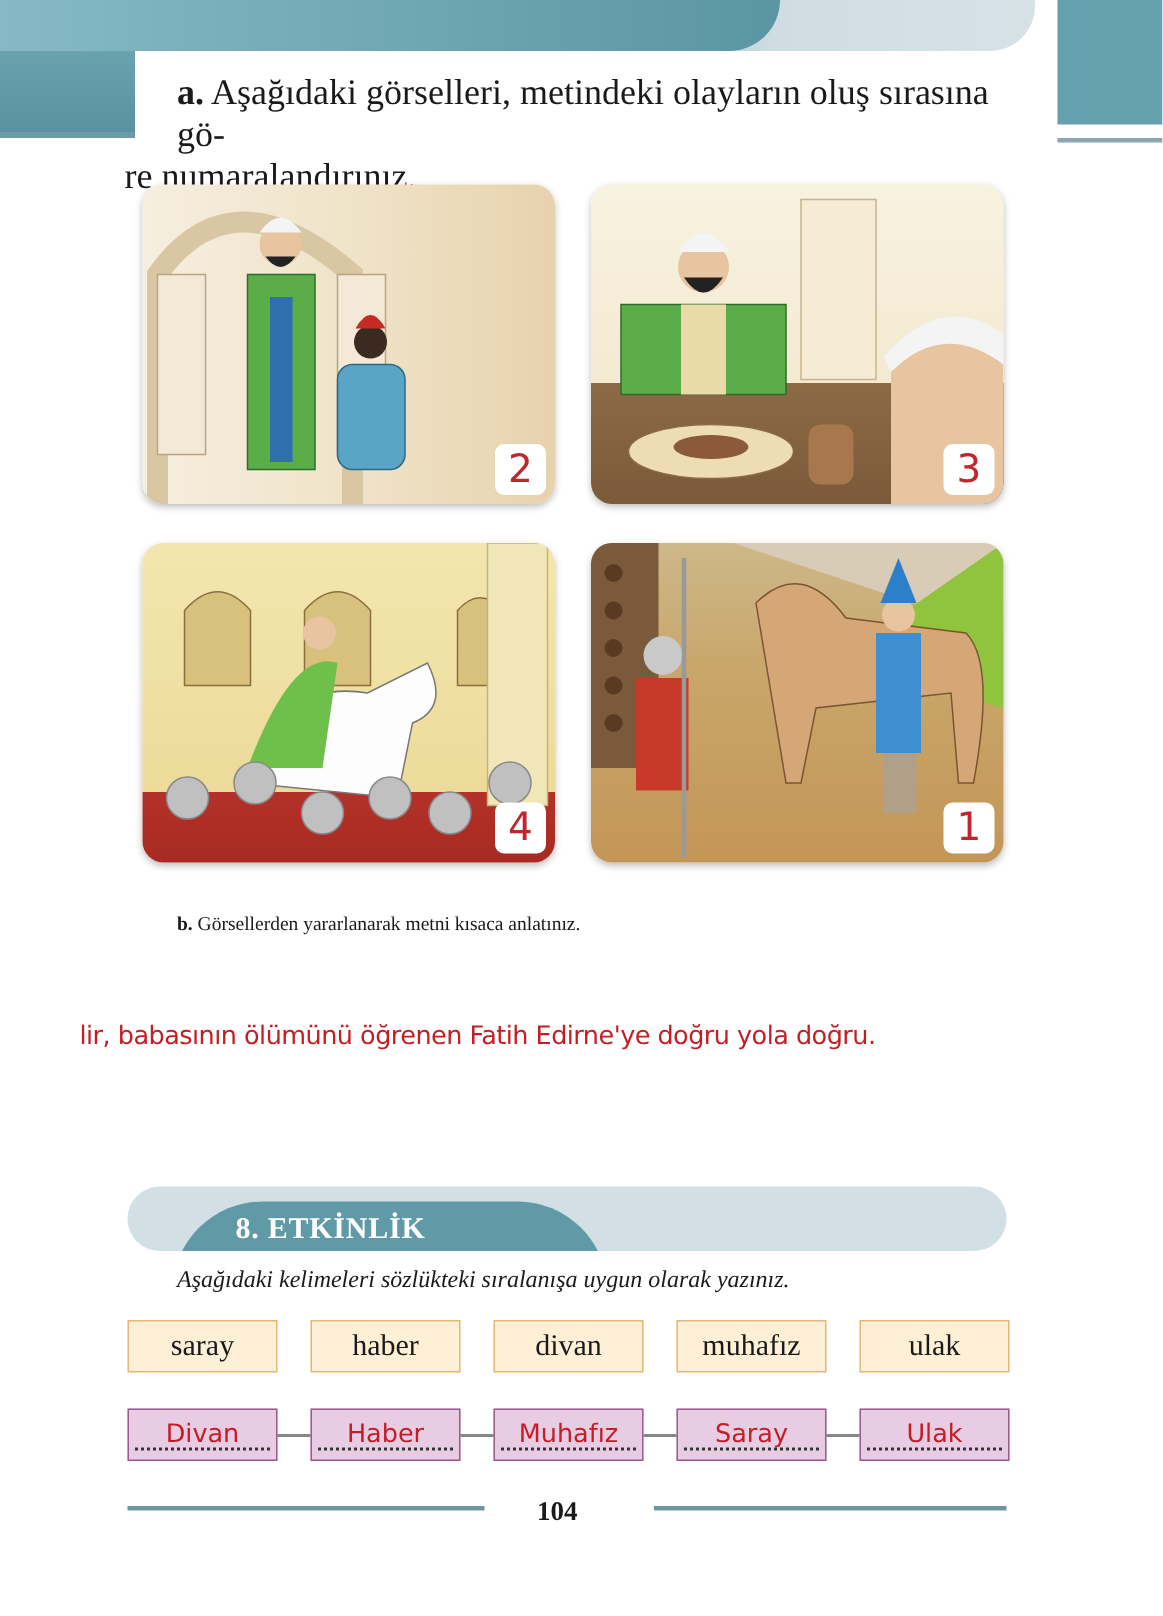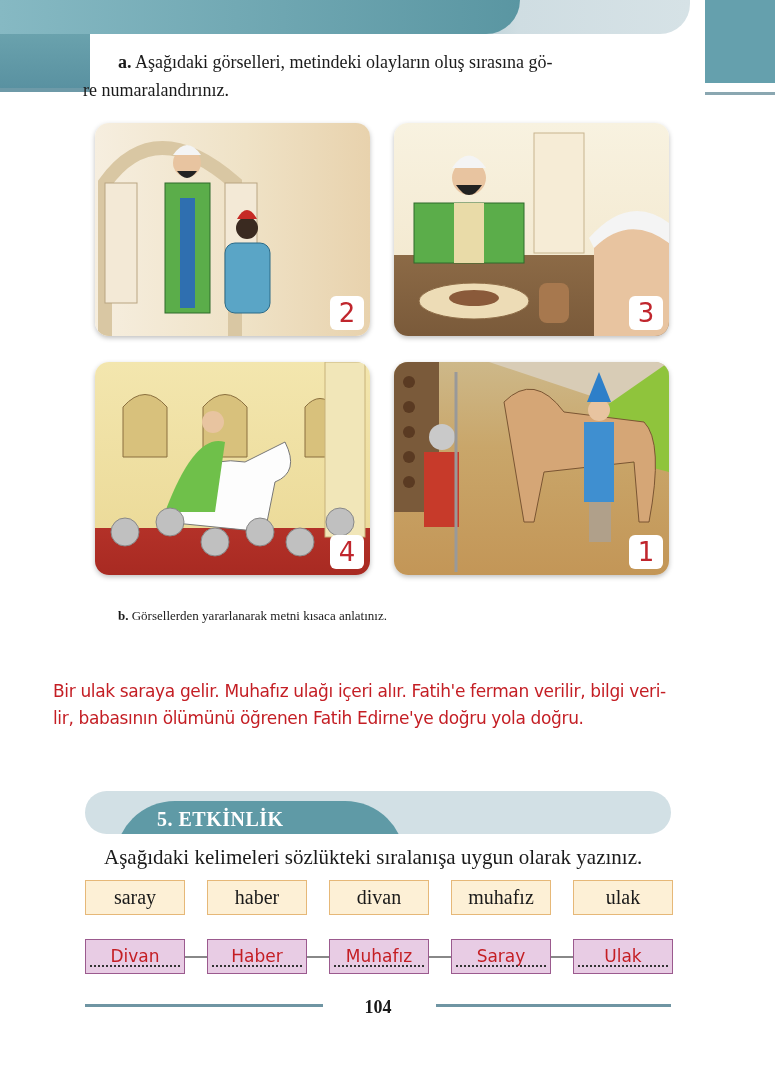--- a/index.html
+++ b/index.html
@@ -3,44 +3,44 @@
 <meta charset="utf-8">
 <style>
   html,body{margin:0;padding:0;}
   body{width:775px;height:1077px;position:relative;overflow:hidden;background:#fff;font-family:"Liberation Serif",serif;color:#1a1a1a;}
   .hdr-band{position:absolute;left:0;top:0;width:690px;height:34px;background:linear-gradient(90deg,#7fb3bd 0%,#5f9aa6 40%,#cfdde2 75%,#d6e2e6 100%);border-radius:0 0 30px 0;}
   .hdr-band .wave{position:absolute;left:0;top:0;width:520px;height:34px;background:linear-gradient(90deg,#86b9c3,#5a96a2);border-radius:0 0 140px 0;}
   .hdr-left{position:absolute;left:0;top:34px;width:90px;height:58px;background:linear-gradient(180deg,#6aa2ad,#5890a0);}
   .hdr-left-line{position:absolute;left:0;top:88px;width:90px;height:4px;background:#6e9aa8;}
   .hdr-right{position:absolute;left:705px;top:0;width:70px;height:83px;background:#65a0ad;}
   .hdr-right-line{position:absolute;left:705px;top:92px;width:70px;height:3px;background:#8aa7b1;}
-  .q-text{position:absolute;left:118px;top:48px;width:560px;font-size:18px;line-height:28px;}
+  .q-text{position:absolute;left:118px;top:48px;width:560px;font-size:24px;line-height:28px;}
   .q-text .l2{display:block;margin-left:-35px;}
   .q-text b{font-weight:bold;}
   .panel{position:absolute;width:275px;height:213px;border-radius:14px;overflow:hidden;box-shadow:0 2px 5px rgba(0,0,0,.25);}
   .badge{position:absolute;right:6px;bottom:6px;width:34px;height:34px;background:#fff;border-radius:6px;color:#c0262d;font-family:"DejaVu Sans",sans-serif;font-size:26px;line-height:34px;text-align:center;}
   .p1{left:95px;top:123px;background:linear-gradient(90deg,#f6eedf 0%,#efe2c6 55%,#e8d2ad 100%);}
   .p2{left:394px;top:123px;background:linear-gradient(180deg,#f8f2e0 0%,#f4ead2 62%,#8c6a46 62%,#7a5a3a 100%);}
   .p3{left:95px;top:362px;background:linear-gradient(180deg,#f3e6ae 0%,#ecdb9a 78%,#b33128 78%,#a82a22 100%);}
   .p4{left:394px;top:362px;background:linear-gradient(180deg,#cdb889 0%,#c9a66a 40%,#c39657 100%);}
   .fig{position:absolute;}
   .b-text{position:absolute;left:118px;top:608px;font-size:13px;}
   .b-text b{font-weight:bold;}
   .answer{position:absolute;left:53px;top:678px;width:705px;color:#c41e24;font-family:"DejaVu Sans",sans-serif;font-size:17px;line-height:27px;letter-spacing:-0.35px;}
   .act-bar{position:absolute;left:85px;top:791px;width:586px;height:43px;border-radius:22px;background:#d2e0e5;overflow:hidden;}
   .act-bar .hump{position:absolute;left:30px;top:10px;width:290px;height:60px;background:#5f9aa6;border-radius:140px 140px 0 0;}
   .act-title{position:absolute;left:157px;top:808px;color:#fff;font-weight:bold;font-size:20px;letter-spacing:0.5px;}
-  .act-instr{position:absolute;left:104px;top:845px;font-size:21px;}
+  .act-instr{position:absolute;left:118px;top:845px;font-size:16px;font-style:italic;}
   .word{position:absolute;top:880px;width:98px;height:33px;background:#fdf0d6;border:1px solid #e6b878;text-align:center;font-size:20px;line-height:33px;}
   .ans-line{position:absolute;top:956px;left:180px;width:400px;height:1.5px;background:#888;}
   .ans{position:absolute;top:939px;width:98px;height:33px;background:#e8cce4;border:1px solid #9b5a8e;text-align:center;font-family:"DejaVu Sans",sans-serif;font-size:17px;line-height:33px;color:#c41e24;}
   .ans .dots{position:absolute;left:4px;right:4px;bottom:6px;border-bottom:2px dotted #333;}
   .foot-l{position:absolute;left:85px;top:1004px;width:238px;height:3px;background:#6f95a3;}
   .foot-r{position:absolute;left:436px;top:1004px;width:235px;height:3px;background:#6f95a3;}
-  .page-num{position:absolute;left:358px;top:997px;font-weight:bold;font-size:18px;width:40px;text-align:center;}
+  .page-num{position:absolute;left:358px;top:997px;font-weight:bold;font-size:18px;width:40px;text-align:left;}
 </style>
 </head>
 <body>
 
 <div class="hdr-band">
     <div class="wave"></div>
   </div>
 <div class="hdr-left"></div>
 <div class="hdr-left-line"></div>
 <div class="hdr-right"></div>
@@ -130,28 +130,27 @@
   </svg>
   <div class="badge">1</div>
 </div>
 
 <div class="b-text">
   <b>b.</b>
   <span>Görsellerden yararlanarak metni kısaca anlatınız.</span>
 </div>
 
 <div class="answer">
-  <div>Bir ulak saraya gelir. Muhafız ulağı içeri alır. Fatih'e ferman verilir, bilgi veri-</div>
   <div>lir, babasının ölümünü öğrenen Fatih Edirne'ye doğru yola doğru.</div>
 </div>
 
 <div class="act-bar">
     <div class="hump"></div>
   </div>
-<div class="act-title">5. ETKİNLİK</div>
+<div class="act-title">8. ETKİNLİK</div>
 <div class="act-instr">Aşağıdaki kelimeleri sözlükteki sıralanışa uygun olarak yazınız.</div>
 
 <div class="word" style="left:85px">saray</div>
 <div class="word" style="left:207px">haber</div>
 <div class="word" style="left:329px">divan</div>
 <div class="word" style="left:451px">muhafız</div>
 <div class="word" style="left:573px">ulak</div>
 
 <div class="ans-line"></div>
 <div class="ans" style="left:85px"><span class="dots"></span><span>Divan</span></div>

